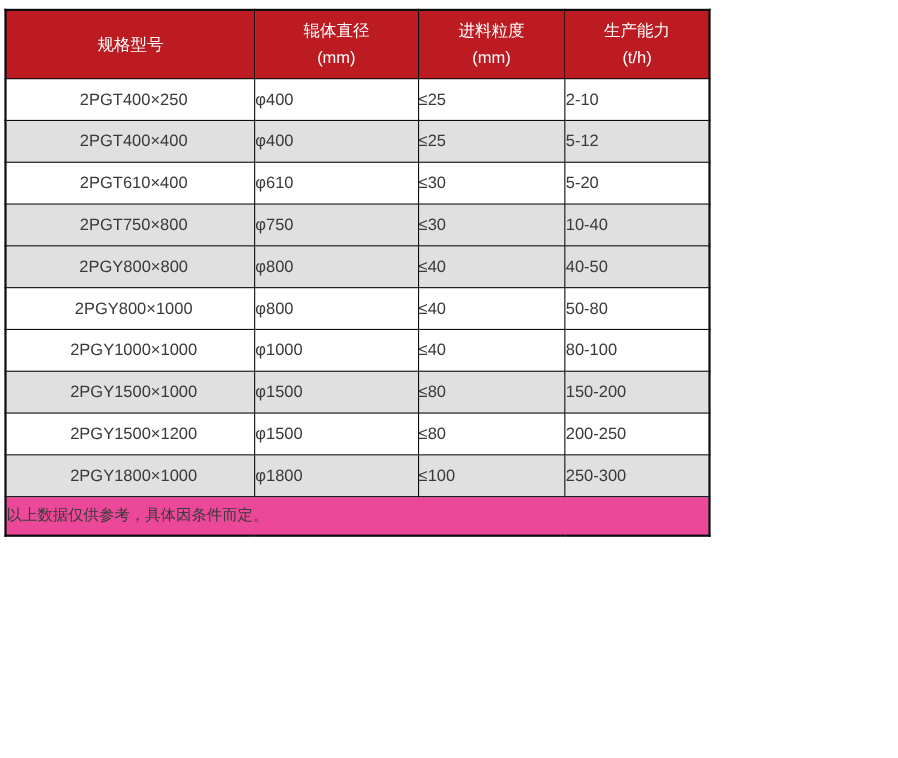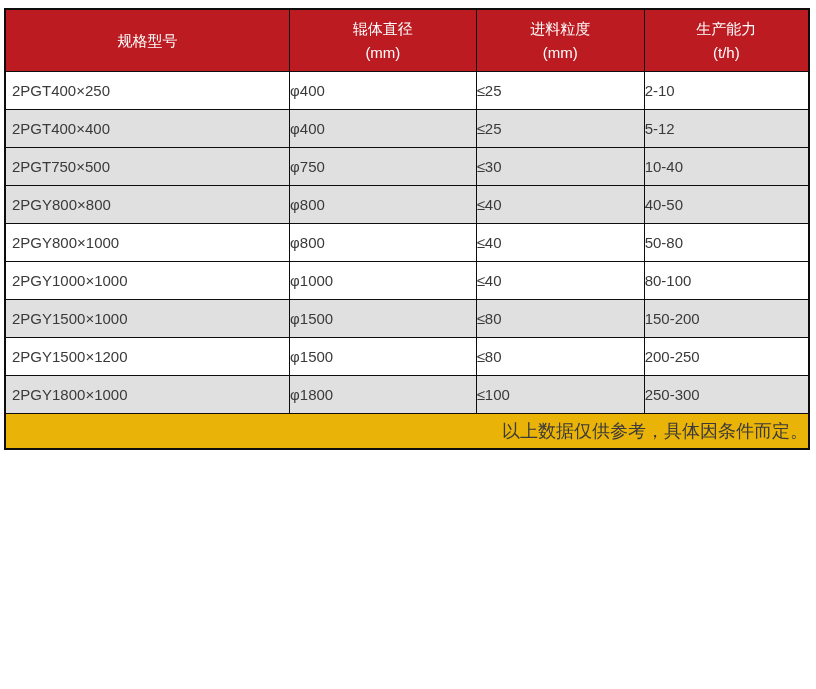--- a/index.html
+++ b/index.html
@@ -13,21 +13,21 @@
     overflow: hidden;
   }
   .page {
     position: relative;
     width: 816px;
     height: 689px;
   }
   table.spec-table {
     border-collapse: collapse;
     table-layout: fixed;
-    width: 806px;
+    width: 642px;
     margin: 8px 5px 0 4px;
     border: 2px solid var(--border, #0d0d0d);
   }
   col.c1 { width: 35.4%; }
   col.c2 { width: 23.2%; }
   col.c3 { width: 20.9%; }
   col.c4 { width: 20.5%; }
   th, td {
     border: 1px solid var(--border, #0d0d0d);
     font-size: 15px;
@@ -45,29 +45,29 @@
   tbody td {
     height: 37px;
     color: var(--body_text, #3a3a3a);
     background: #ffffff;
     padding: 0;
   }
   tbody tr.alt td {
     background: var(--row_alt_bg, #e0e0e0);
   }
   tbody td.model-cell {
-    text-align: left;
+    text-align: center;
     padding-left: 6px;
   }
   tfoot td {
     height: 34px;
-    text-align: right;
+    text-align: left;
     color: var(--body_text, #3a3a3a);
-    font-size: 18px;
-    background: #eab308;
+    font-size: 14px;
+    background: #ec4899;
     padding: 0;
   }
 </style>
 </head>
 <body>
 
 <div class="page">
   <table class="spec-table">
     <colgroup>
       <col class="c1">
@@ -100,22 +100,28 @@
           <td class="diameter-cell">φ400</td>
           <td class="feed-size-cell">≤25</td>
           <td class="capacity-cell">2-10</td>
         </tr>
         <tr class="alt">
           <td class="model-cell">2PGT400×400</td>
           <td class="diameter-cell">φ400</td>
           <td class="feed-size-cell">≤25</td>
           <td class="capacity-cell">5-12</td>
         </tr>
+        <tr>
+          <td class="model-cell">2PGT610×400</td>
+          <td class="diameter-cell">φ610</td>
+          <td class="feed-size-cell">≤30</td>
+          <td class="capacity-cell">5-20</td>
+        </tr>
         <tr class="alt">
-          <td class="model-cell">2PGT750×500</td>
+          <td class="model-cell">2PGT750×800</td>
           <td class="diameter-cell">φ750</td>
           <td class="feed-size-cell">≤30</td>
           <td class="capacity-cell">10-40</td>
         </tr>
         <tr class="alt">
           <td class="model-cell">2PGY800×800</td>
           <td class="diameter-cell">φ800</td>
           <td class="feed-size-cell">≤40</td>
           <td class="capacity-cell">40-50</td>
         </tr>

